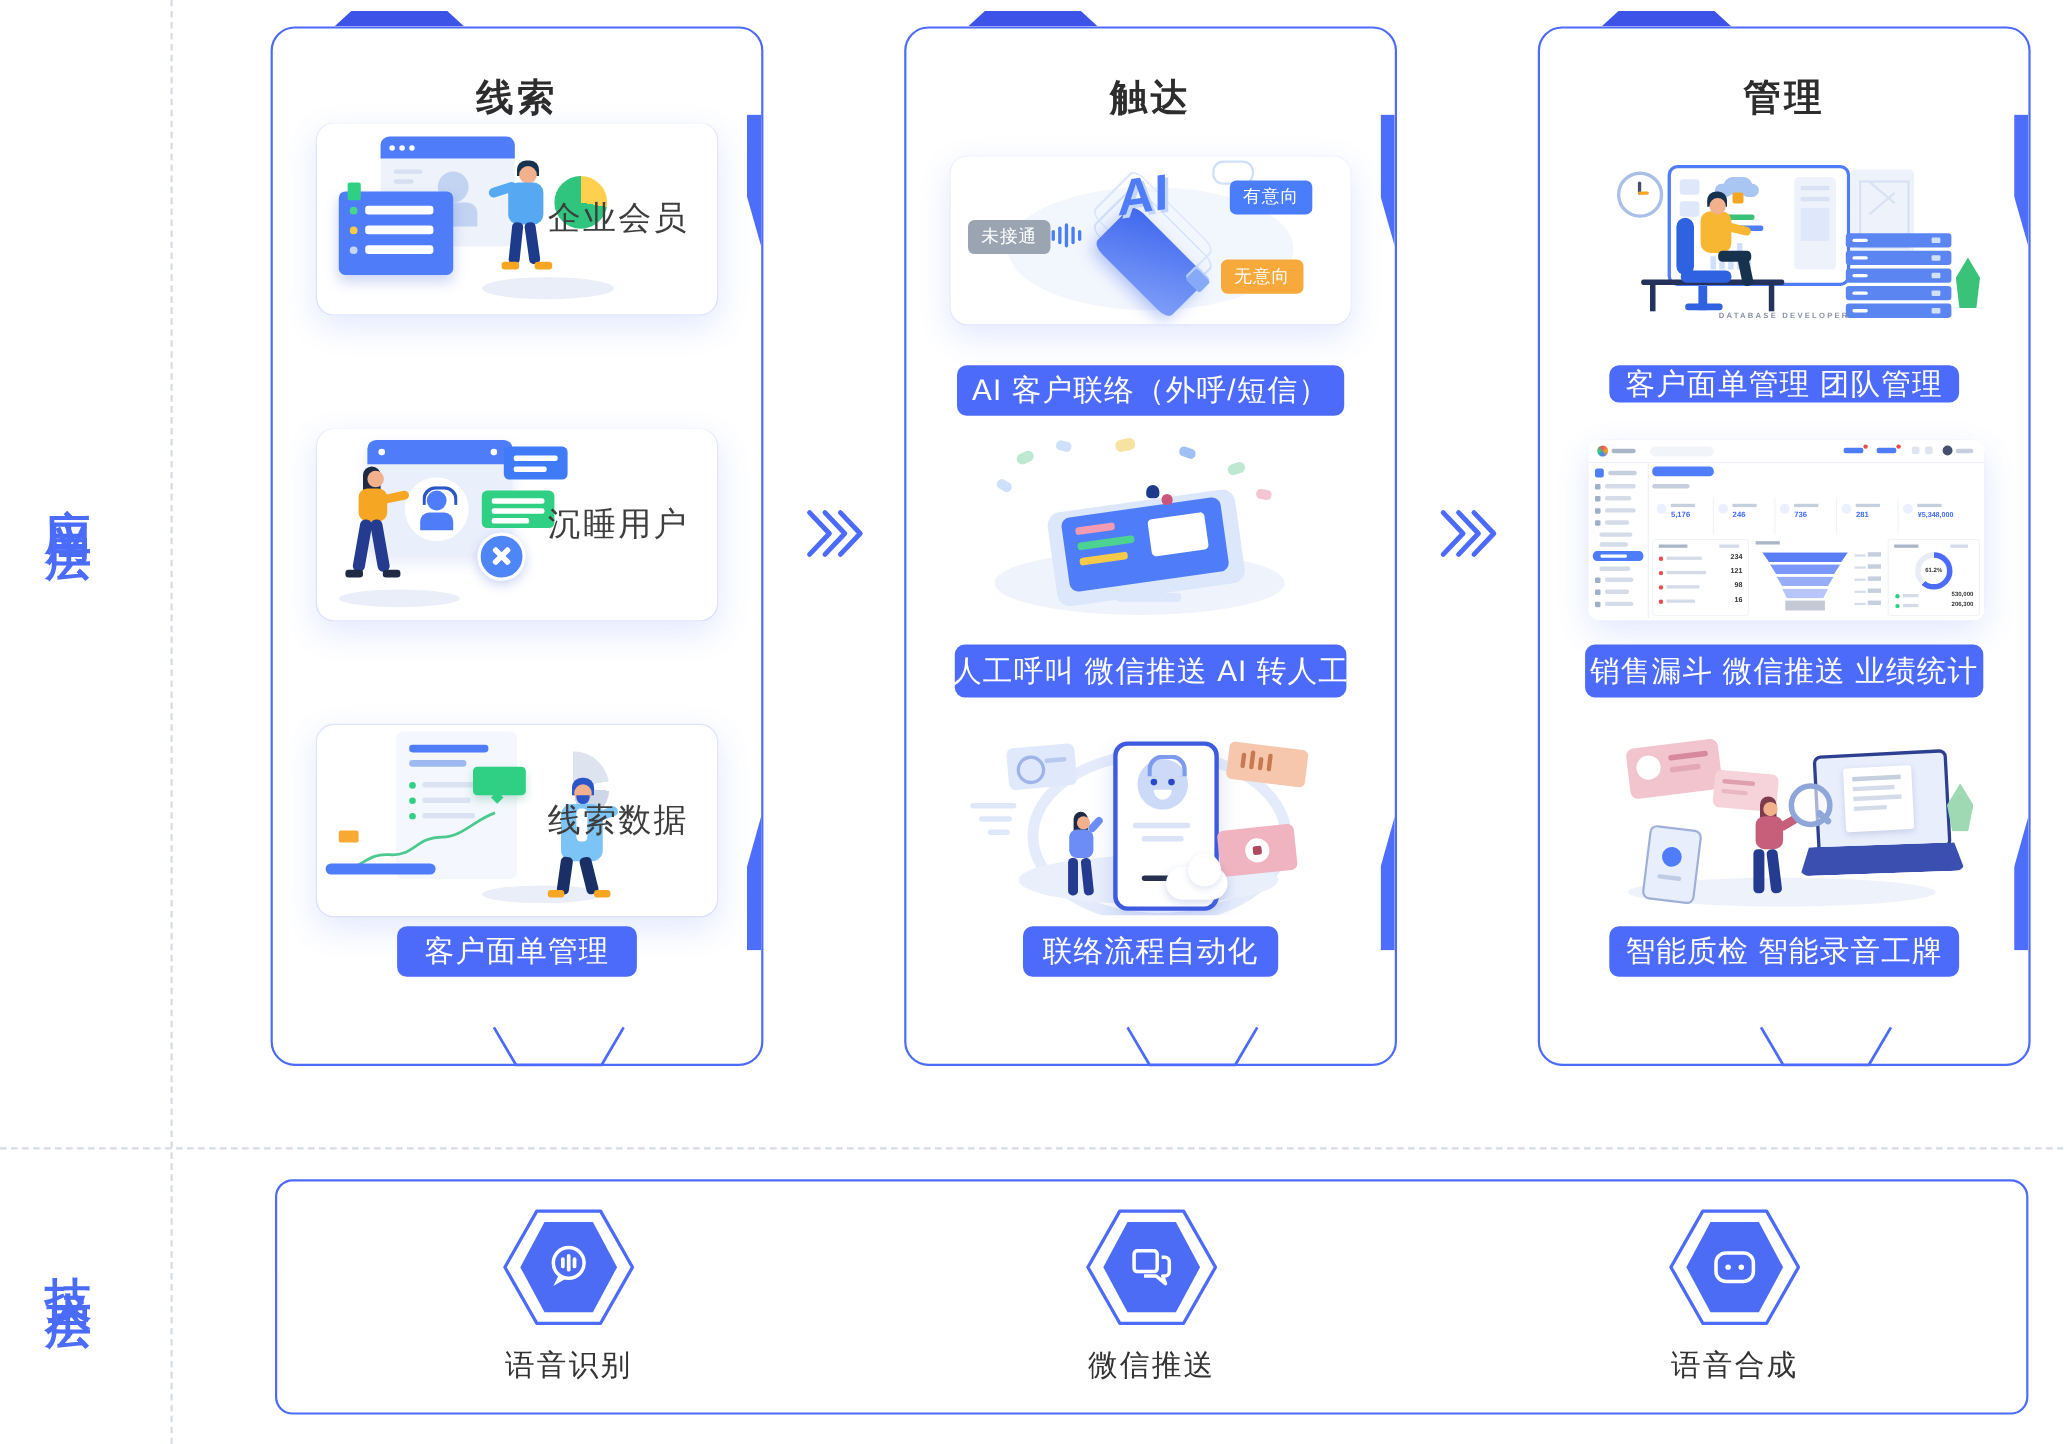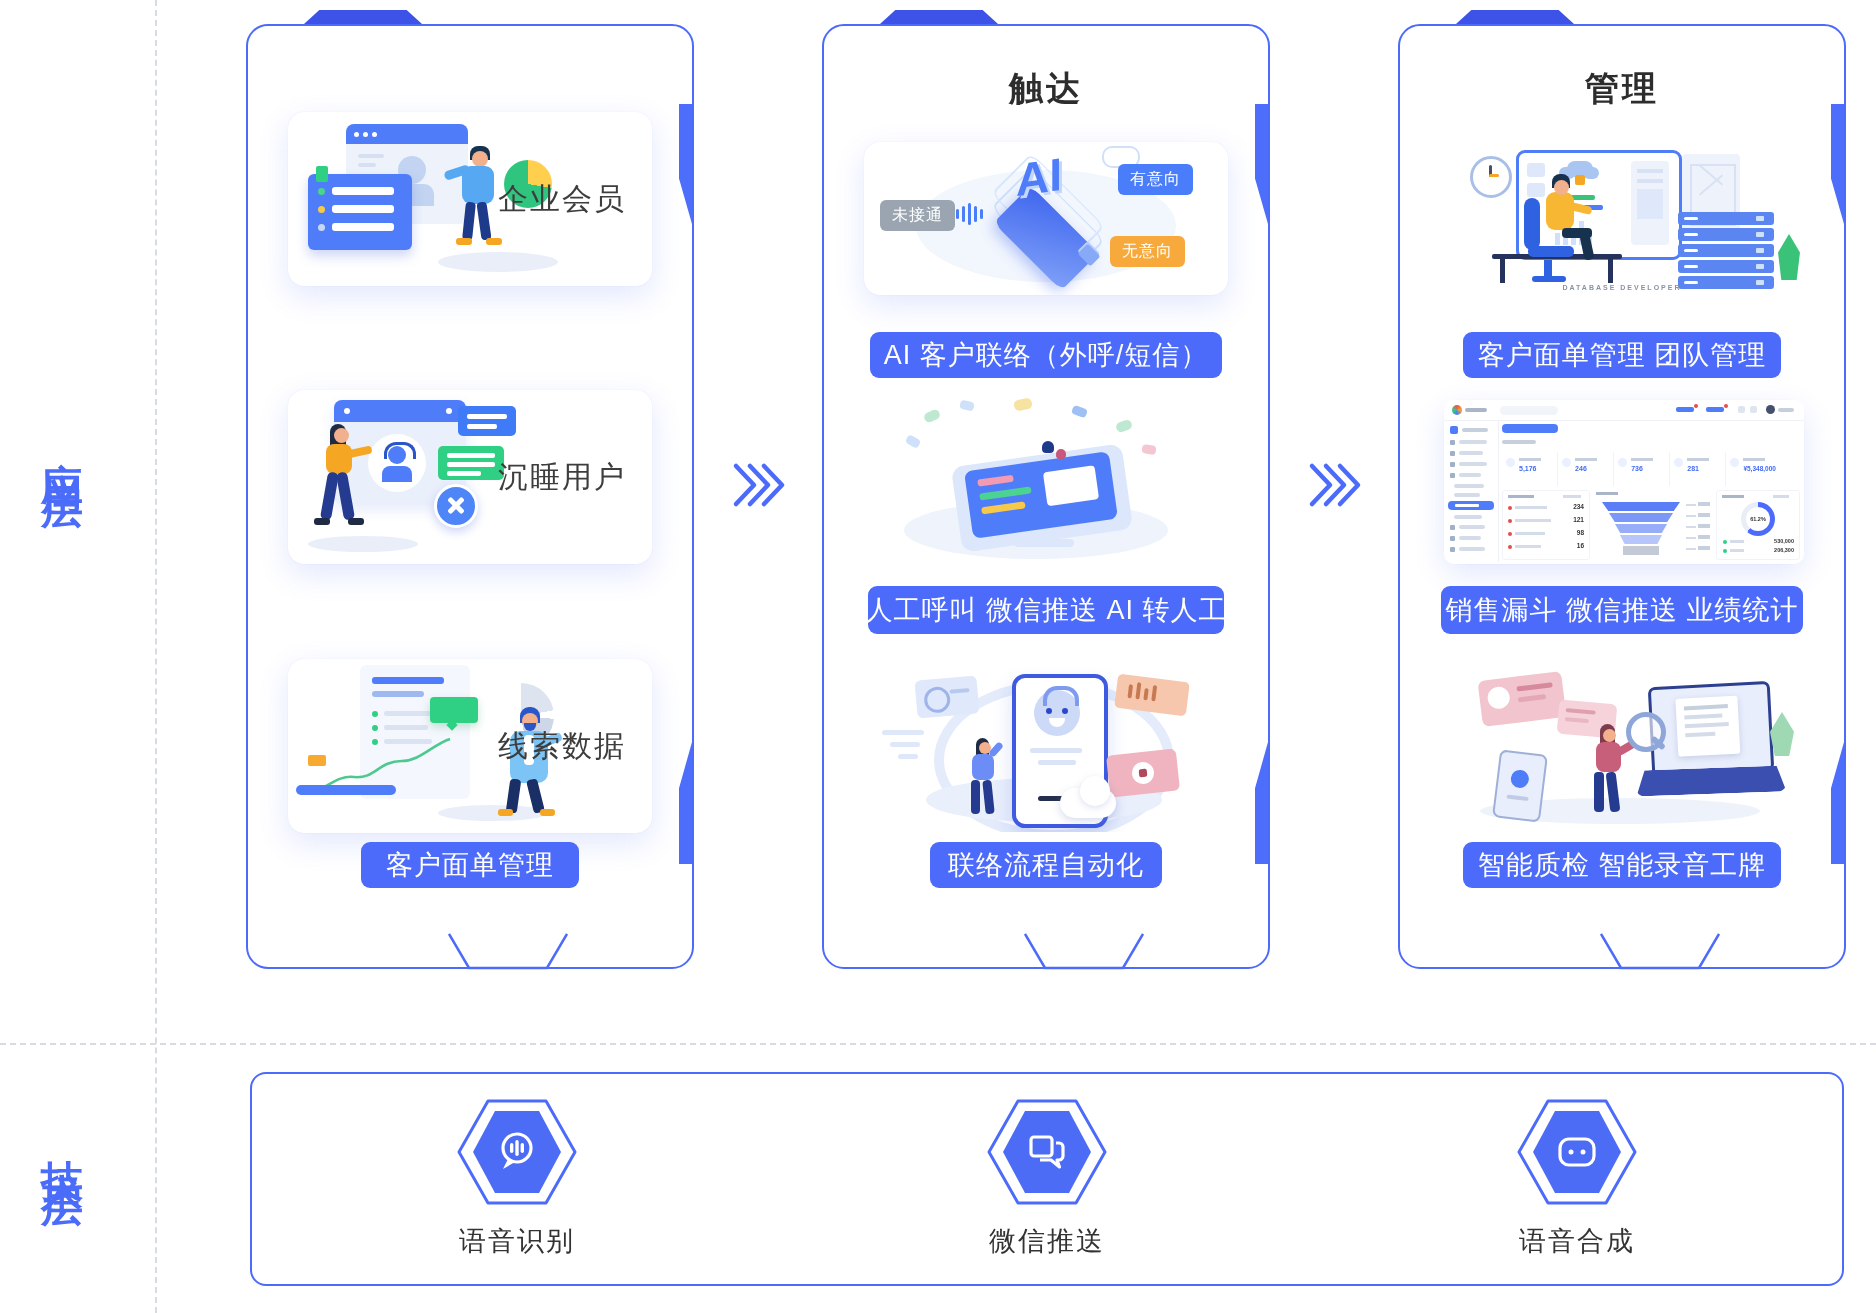--- a/index.html
+++ b/index.html
@@ -59,20 +59,21 @@
   <div class="layer-label" style="top:428px;">应用层</div>
   <div class="layer-label" style="top:1126px;">技术层</div>
 
   <section class="panel p1">
     <div class="notch-top"></div>
     <svg class="notch-bottom" width="120" height="38">
       <path d="M1,1 L21,35 L99,35 L119,1" fill="#ffffff" stroke="#4c6bfa" stroke-width="2.5"></path>
       </svg>
     <div class="tab tab-top"></div>
     <div class="tab tab-bottom"></div>
+    <h2 class="panel-title">线索</h2>
 
     <div class="card" style="top:86px;height:174px;">
       <div class="illus">
         <div class="a" style="left:150px;top:140px;width:120px;height:20px;background:#e9eef9;border-radius:50%;"></div>
         <div class="a" style="left:58px;top:12px;width:122px;height:100px;background:#eef3fb;border-radius:8px;">
           <div class="a" style="left:0;top:0;width:122px;height:20px;background:#4f7df9;border-radius:8px 8px 0 0;">
             <div class="a" style="left:8px;top:8px;width:5px;height:5px;background:#fff;border-radius:50%;"></div>
             <div class="a" style="left:17px;top:8px;width:5px;height:5px;background:#fff;border-radius:50%;"></div>
             <div class="a" style="left:26px;top:8px;width:5px;height:5px;background:#fff;border-radius:50%;"></div>
           </div>
@@ -378,21 +379,21 @@
         <div class="a" style="left:92px;top:134px;width:34px;height:6px;background:#2f62e0;border-radius:3px;"></div>
         <div class="a" style="left:106px;top:50px;width:28px;height:38px;background:#f7b733;border-radius:9px;"></div>
         <div class="a" style="left:112px;top:32px;width:18px;height:14px;background:#17324f;border-radius:8px 8px 0 0;"></div>
         <div class="a" style="left:114px;top:38px;width:15px;height:15px;background:#f2b08c;border-radius:50%;"></div>
         <div class="a" style="left:126px;top:62px;width:26px;height:8px;background:#f7b733;border-radius:4px;transform:rotate(14deg);"></div>
         <div class="a" style="left:122px;top:86px;width:30px;height:10px;background:#17324f;border-radius:4px;"></div>
         <div class="a" style="left:142px;top:92px;width:10px;height:26px;background:#17324f;border-radius:4px;transform:rotate(-12deg);"></div>
         <div class="a" style="left:0;bottom:6px;width:100%;text-align:center;font-size:7px;letter-spacing:2px;color:#8a93a3;font-weight:bold;">DATABASE DEVELOPER</div>
       </div>
     </div>
-    <div class="btn" style="top:306px;width:318px;height:46px;">客户面单管理 团队管理</div>
+    <div class="btn" style="top:306px;width:318px;height:34px;">客户面单管理 团队管理</div>
 
     <div class="card" style="top:374px;height:164px;left:44px;width:360px;">
       <div class="db">
         <div class="a" style="left:0;top:0;width:360px;height:20px;background:#fff;border-bottom:1px solid #eef1f7;">
           <div class="a" style="left:8px;top:5px;width:10px;height:10px;border-radius:50%;background:conic-gradient(#e55,#f5a623,#4f7df9,#2fd083,#e55);"></div>
           <div class="a" style="left:21px;top:8px;width:22px;height:4px;"></div>
           <div class="a" style="left:21px;top:8px;width:22px;height:4px;background:#aab6c8;border-radius:2px;"></div>
           <div class="a" style="left:56px;top:6px;width:58px;height:9px;background:#f1f4f9;border-radius:5px;"></div>
           <div class="a" style="left:232px;top:7px;width:18px;height:5px;background:#4f7df9;border-radius:2px;"></div>
           <div class="a" style="left:250px;top:4px;width:4px;height:4px;background:#e84b4b;border-radius:50%;"></div>

